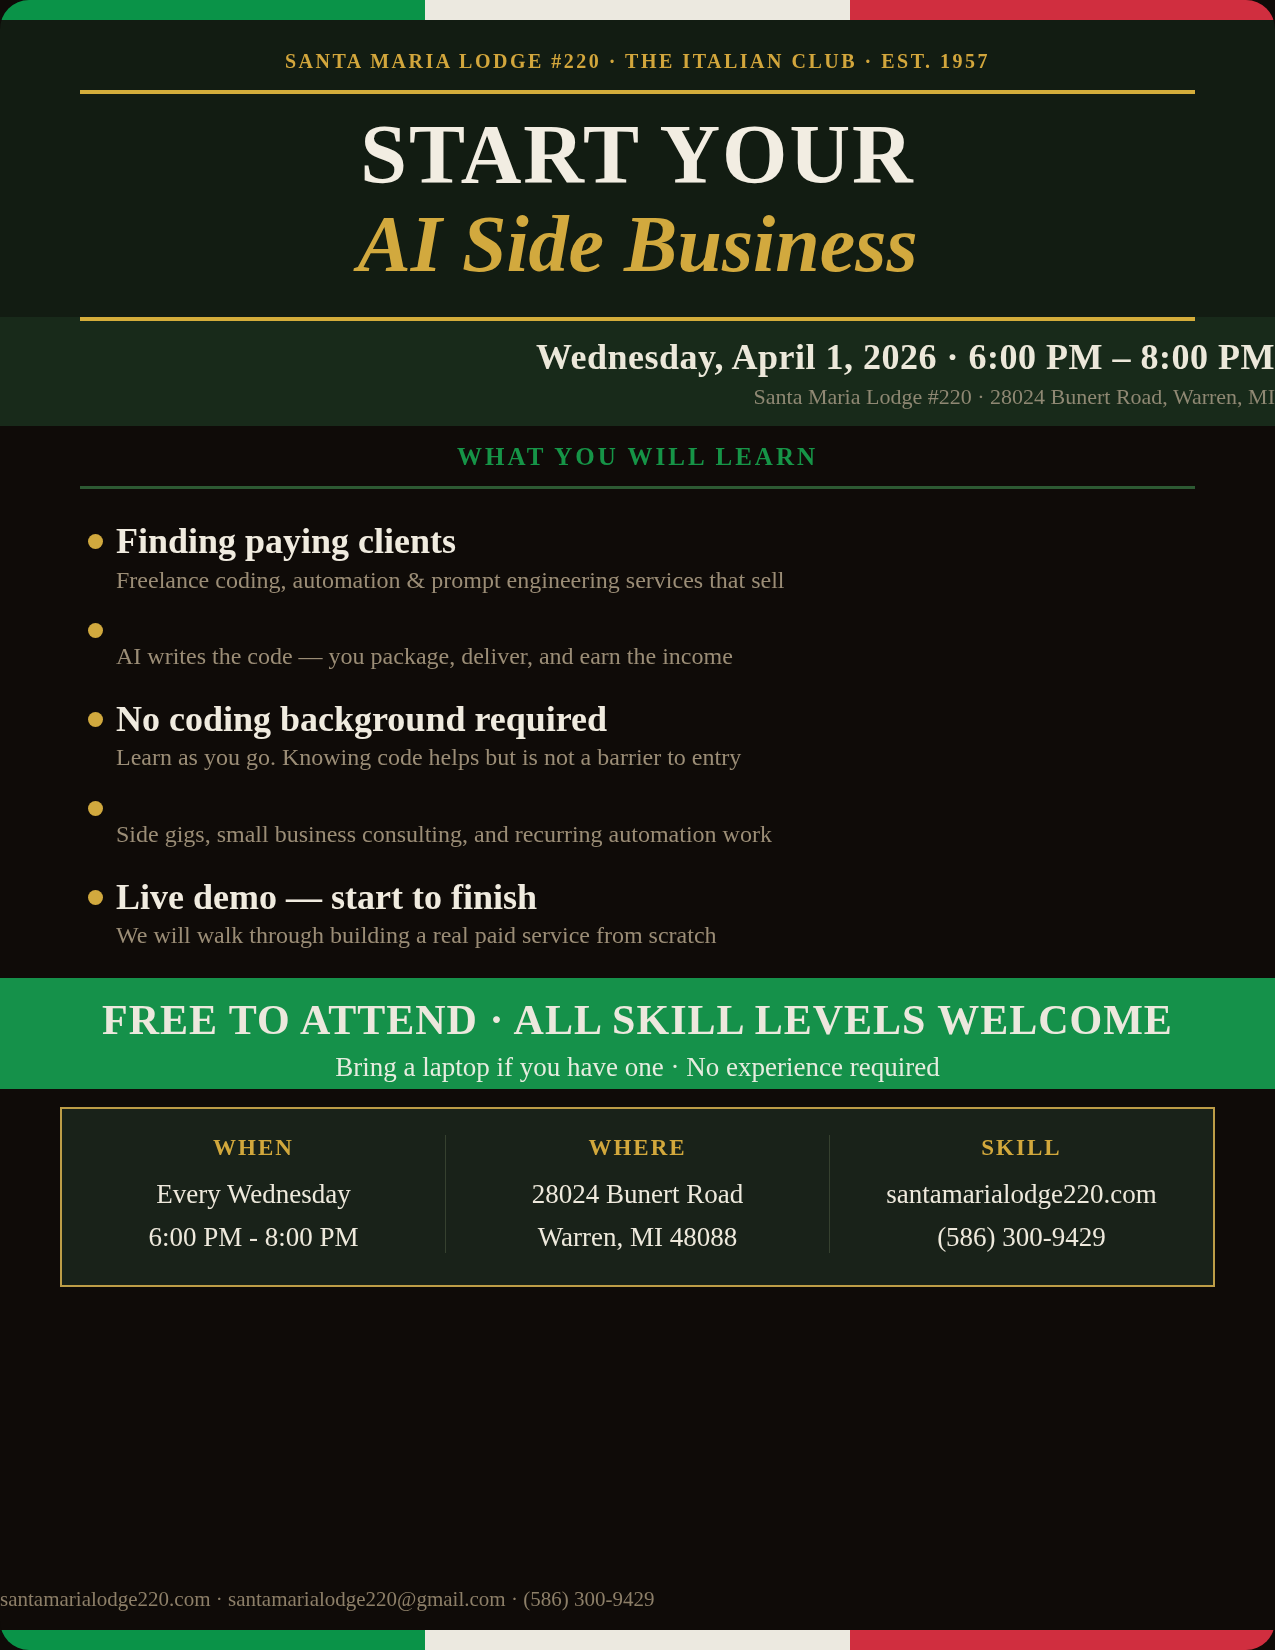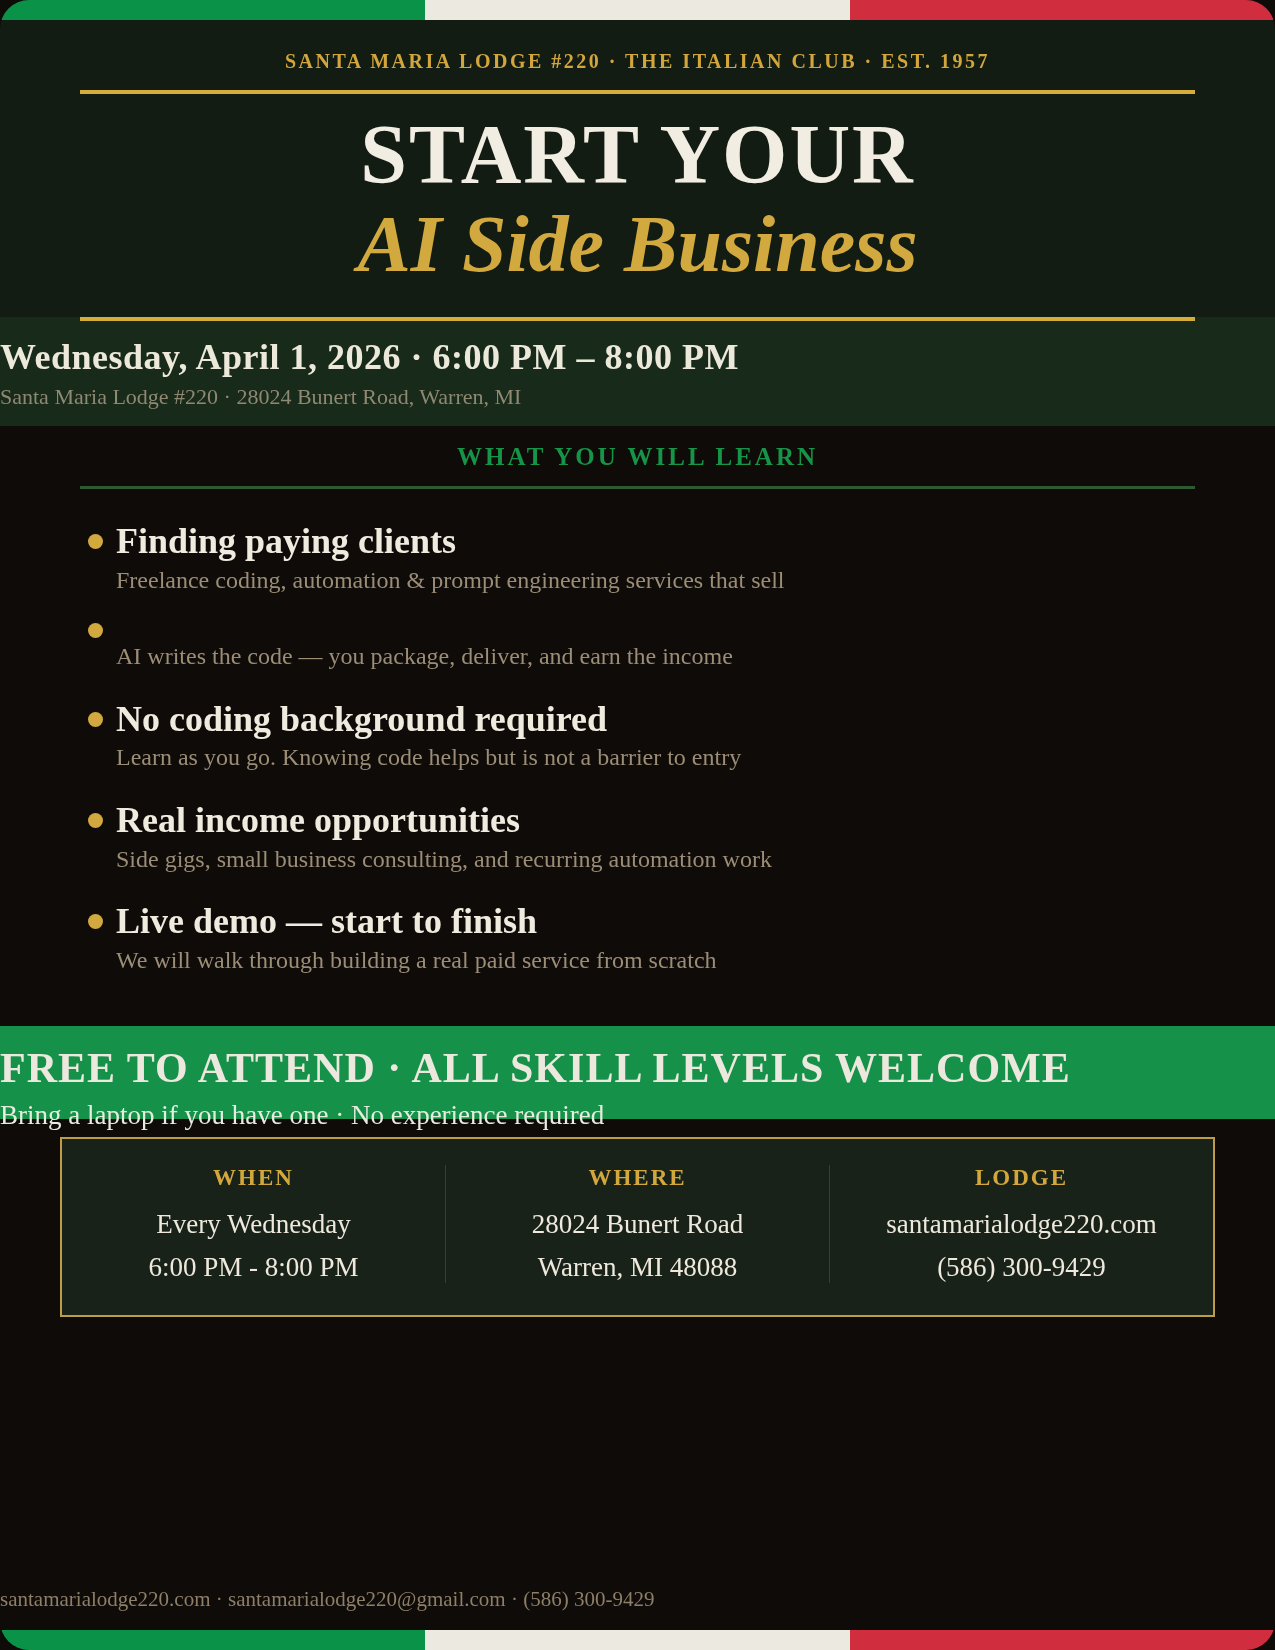--- a/index.html
+++ b/index.html
@@ -26,21 +26,21 @@
   .rule-gold { height:4px; background:#d4ad3b; margin:17px 80px 0; }
   .title-1 {
     margin-top:18px; font-size:84px; line-height:1.02; font-weight:bold;
     color:#f2ede2; letter-spacing:2px;
   }
   .title-2 {
     margin-top:6px; font-size:80px; line-height:1.0; font-weight:bold;
     font-style:italic; color:#d2a93e;
   }
 
-  .date-bar { height:109px; background:#182a1a; text-align:left; flex-shrink:0; }
+  .date-bar { height:109px; background:#182a1a; text-align:right; flex-shrink:0; }
   .date-line { padding-top:15px; font-size:36px; font-weight:bold; color:#ece8da; letter-spacing:0.5px; }
   .addr-line { margin-top:6px; font-size:22px; color:#8f8873; }
 
   .learn-section { height:552px; flex-shrink:0; }
   .learn-heading {
     margin-top:17px; text-align:center; font-size:25px; font-weight:bold;
     color:#169447; letter-spacing:3px;
   }
   .rule-green { height:3px; background:#2d5a33; margin:15px 80px 0; }
   .learn-list { margin:33px 80px 0 88px; list-style:none; }
@@ -50,21 +50,21 @@
     display:flex; align-items:center;
   }
   .bullet-dot {
     width:15px; height:15px; border-radius:50%;
     background:#d1a93e; display:inline-block; margin-right:13px; flex-shrink:0;
   }
   .learn-item-desc {
     margin-top:5px; margin-left:28px; font-size:24px; color:#9b8d76; line-height:1.15;
   }
 
-  .banner { height:93px; background:#15914a; flex-shrink:0;margin-top:48px; }
+  .banner { height:111px; background:#15914a; text-align:center; flex-shrink:0; }
   .banner-line1 {
     padding-top:18px; font-size:42px; font-weight:bold;
     color:#ece8dd; letter-spacing:1px;
   }
   .banner-line2 { margin-top:8px; font-size:27px; color:#e6ecdf; }
 
   .bottom-section { flex:1; display:flex; flex-direction:column; }
   .info-box {
     margin:18px 60px 0; border:2px solid #bd9d47; background:#192219;
     display:flex; padding:26px 0 32px;
@@ -126,21 +126,20 @@
       <li class="learn-item">
         <div class="learn-item-title">
           <span class="bullet-dot"></span>
           <span>No coding background required</span>
         </div>
         <div class="learn-item-desc">Learn as you go. Knowing code helps but is not a barrier to entry</div>
       </li>
       <li class="learn-item">
         <div class="learn-item-title">
           <span class="bullet-dot"></span>
-          <span>Real income opportunities</span>
         </div>
         <div class="learn-item-desc">Side gigs, small business consulting, and recurring automation work</div>
       </li>
       <li class="learn-item">
         <div class="learn-item-title">
           <span class="bullet-dot"></span>
           <span>Live demo — start to finish</span>
         </div>
         <div class="learn-item-desc">We will walk through building a real paid service from scratch</div>
       </li>
@@ -158,21 +157,21 @@
         <div class="info-col-heading">WHEN</div>
         <div class="info-col-line1">Every Wednesday</div>
         <div class="info-col-line2">6:00 PM - 8:00 PM</div>
       </div>
       <div class="info-col">
         <div class="info-col-heading">WHERE</div>
         <div class="info-col-line1">28024 Bunert Road</div>
         <div class="info-col-line2">Warren, MI 48088</div>
       </div>
       <div class="info-col">
-        <div class="info-col-heading">LODGE</div>
+        <div class="info-col-heading">SKILL</div>
         <div class="info-col-line1">santamarialodge220.com</div>
         <div class="info-col-line2">(586) 300-9429</div>
       </div>
     </div>
     <div class="footer-line">santamarialodge220.com · santamarialodge220@gmail.com · (586) 300-9429</div>
   </div>
 
   <div class="flag">
     <div class="flag-green"></div>
     <div class="flag-white"></div>

